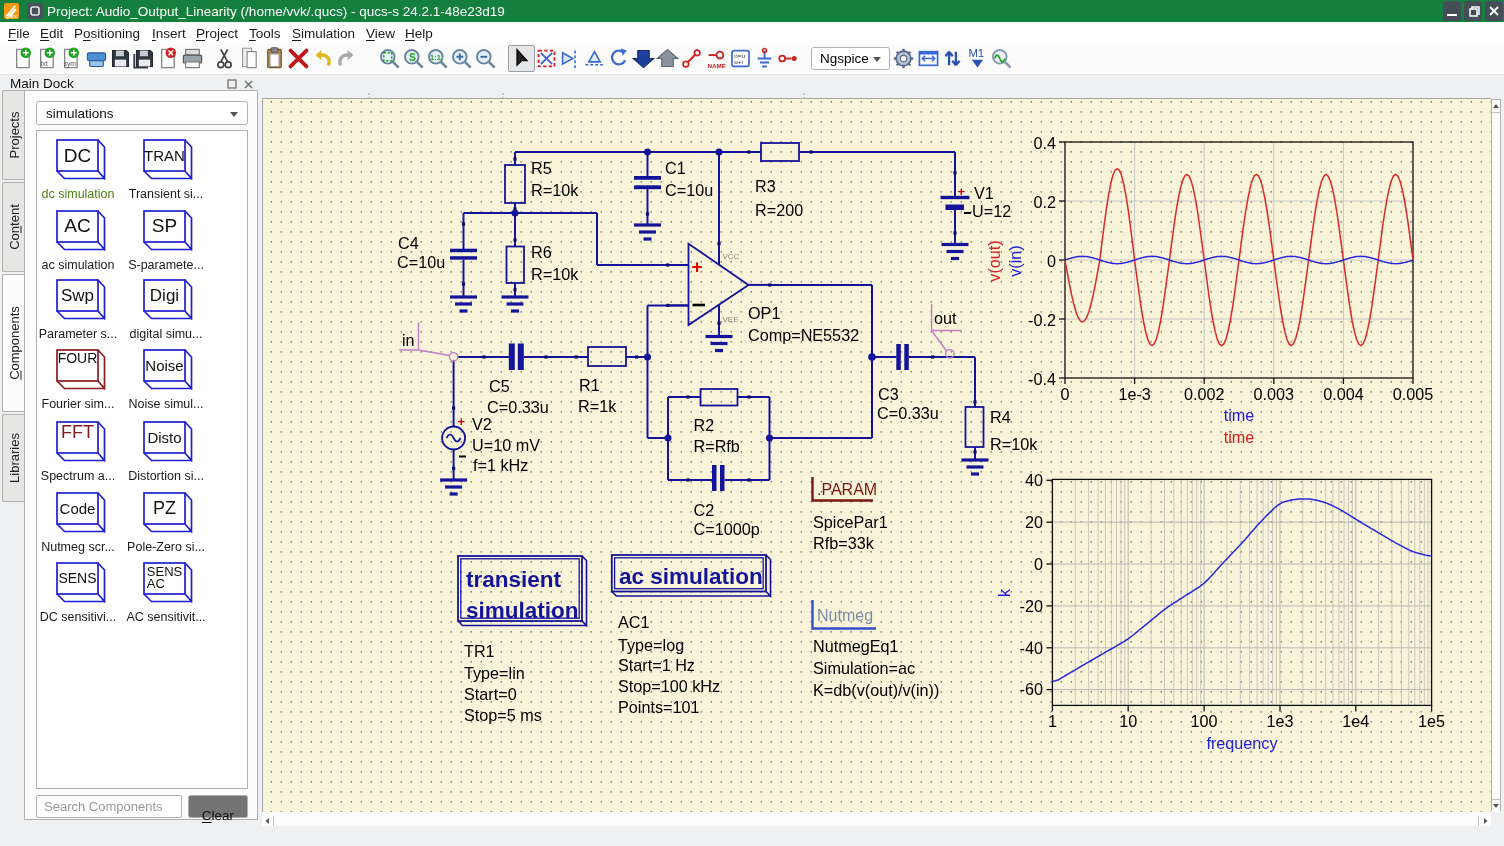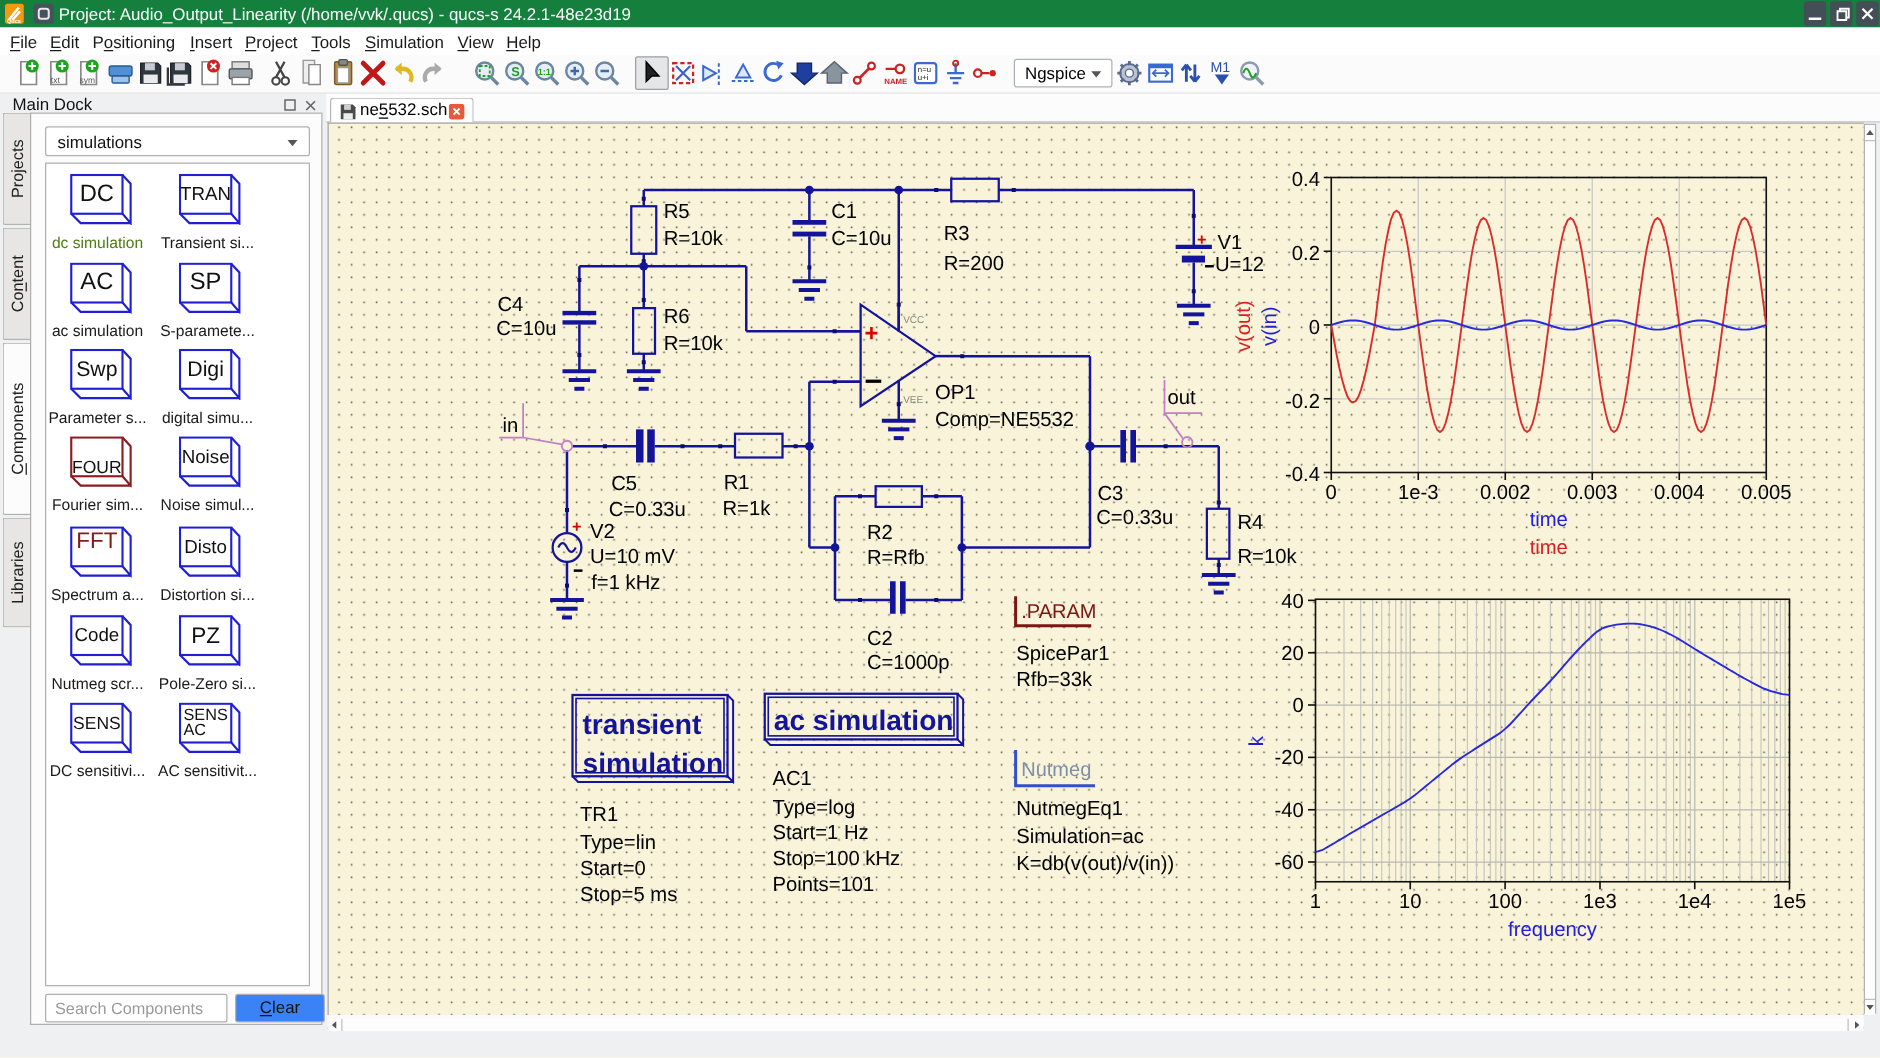--- a/index.html
+++ b/index.html
@@ -16,21 +16,21 @@
 #combo:after { content:""; position:absolute; right:8px; top:9px; border:4px solid transparent; border-top:5px solid #555; }
 #dock { position:absolute; left:0; top:75px; width:259px; height:751px; background:#eff0f1; }
 #dockhead { position:absolute; left:10px; top:1px; font-size:13.5px; color:#111; }
 .vtab { position:absolute; left:2px; width:22px; background:#e8e6e4; border:1px solid #b4b2ae; border-right:none; border-radius:2px 0 0 2px; }
 .vtab div { position:absolute; left:50%; top:50%; transform:translate(-50%,-50%) rotate(-90deg); font-size:13px; color:#222; white-space:nowrap; }
 #dockpanel { position:absolute; left:24px; top:15px; width:234px; height:730px; background:#fcfcfc; border:1px solid #b0b0b0; }
 #combo2 { position:absolute; left:11px; top:10px; width:212px; height:24px; background:#fff; border:1px solid #b0b0b0; border-radius:2.5px; font-size:13.5px; padding:3.5px 0 0 9px; color:#111; }
 #combo2:after { content:""; position:absolute; right:9px; top:10px; border:4.5px solid transparent; border-top:5.5px solid #555; }
 #complist { position:absolute; left:11px; top:39px; width:212px; height:659px; background:#fff; border:1px solid #b0b0b0; overflow:hidden; }
 #searchbox { position:absolute; left:11px; top:704px; width:146px; height:23px; background:#fff; border:1px solid #b0b0b0; border-radius:2px; font-size:13px; color:#9a9a9a; padding:3px 0 0 7px; }
-#clearbtn { position:absolute; left:163px; top:704px; width:72px; height:23px; background:#3b82f6; border:1px solid #b0b0b0; border-radius:2.5px; font-size:13.5px; color:#111; text-align:center; padding-top:2px; }
+#clearbtn { position:absolute; left:163px; top:704px; width:60px; height:23px; background:#737373; border:1px solid #b0b0b0; border-radius:2.5px; font-size:13.5px; color:#111; text-align:center; padding-top:12px; }
 #tabbar { position:absolute; left:261px; top:75px; width:1243px; height:23px; background:#fcfcfc; border-bottom:1px solid #c4c4c4; }
 #tab1 { position:absolute; left:3px; top:3px; width:115px; height:20px; background:#fff; border:1px solid #b8b8b8; border-bottom:none; border-radius:3px 3px 0 0; font-size:13.5px; }
 #canvas { position:absolute; left:261.5px; top:97.5px; width:1229px; height:714px; background:#f8f3d9; border-left:1.5px solid #a5a5a5; border-top:1.5px solid #a5a5a5; }
 #vscroll { position:absolute; left:1490.5px; top:99px; width:10px; height:712px; background:#fff; border:1px solid #b2b2b2; }
 #hscroll { position:absolute; left:261.5px; top:811.5px; width:1229px; height:11.5px; background:#fafafa; border-bottom:1.5px solid #9a9a9a; }
 #statusbar { position:absolute; left:0; top:824px; width:1504px; height:22px; background:#f3f4f5; font-size:14px; color:#111; }
 .wbtn { position:absolute; top:1px; width:18px; height:20px; background:#434e56; border-radius:3px; }
 u { text-decoration-thickness:1px; text-underline-offset:2px; }
 </style></head><body>
 <div id="app">
@@ -288,21 +288,21 @@
             </div></div><div style="position:absolute;left:69px;top:126.5px;width:120px;text-align:center;font-size:12.5px;color:#1a1a1a">S-paramete...</div><div style="position:absolute;left:19px;top:148px;width:50px;height:41px;color:#1f1fd3;stroke:#1f1fd3"><svg width="50" height="41" style="stroke:#1f1fd3">
               <use href="#cube"></use>
             </svg><div style="position:absolute;left:1px;top:1px;width:41px;height:31px;display:flex;align-items:center;justify-content:center;color:#111;font-weight:500">
               <span style="font-size:17px">Swp</span>
             </div></div><div style="position:absolute;left:-19px;top:196px;width:120px;text-align:center;font-size:12.5px;color:#1a1a1a">Parameter s...</div><div style="position:absolute;left:106px;top:148px;width:50px;height:41px;color:#1f1fd3;stroke:#1f1fd3"><svg width="50" height="41" style="stroke:#1f1fd3">
               <use href="#cube"></use>
             </svg><div style="position:absolute;left:1px;top:1px;width:41px;height:31px;display:flex;align-items:center;justify-content:center;color:#111;font-weight:500">
               <span style="font-size:17px">Digi</span>
             </div></div><div style="position:absolute;left:69px;top:196px;width:120px;text-align:center;font-size:12.5px;color:#1a1a1a">digital simu...</div><div style="position:absolute;left:19px;top:218px;width:50px;height:41px;color:#8c1c20;stroke:#8c1c20"><svg width="50" height="41" style="stroke:#8c1c20">
               <use href="#cube"></use>
-            </svg><div style="position:absolute;left:1px;top:1px;width:41px;height:31px;display:flex;align-items:flex-end;justify-content:center;color:#111;font-weight:500">
+            </svg><div style="position:absolute;left:1px;top:1px;width:41px;height:31px;display:flex;align-items:flex-start;justify-content:center;color:#111;font-weight:500">
               <span style="font-size:14px">FOUR</span>
             </div></div><div style="position:absolute;left:-19px;top:266px;width:120px;text-align:center;font-size:12.5px;color:#1a1a1a">Fourier sim...</div><div style="position:absolute;left:106px;top:218px;width:50px;height:41px;color:#1f1fd3;stroke:#1f1fd3"><svg width="50" height="41" style="stroke:#1f1fd3">
               <use href="#cube"></use>
             </svg><div style="position:absolute;left:1px;top:1px;width:41px;height:31px;display:flex;align-items:center;justify-content:center;color:#111;font-weight:500">
               <span style="font-size:15px">Noise</span>
             </div></div><div style="position:absolute;left:69px;top:266px;width:120px;text-align:center;font-size:12.5px;color:#1a1a1a">Noise simul...</div><div style="position:absolute;left:19px;top:290px;width:50px;height:41px;color:#1f1fd3;stroke:#1f1fd3"><svg width="50" height="41" style="stroke:#1f1fd3">
               <use href="#cube"></use>
             </svg><div style="position:absolute;left:1px;top:1px;width:41px;height:31px;display:flex;justify-content:center;color:#7f1d1d;font-weight:500">
               <span style="font-size:18px">FFT</span>
             </div></div><div style="position:absolute;left:-19px;top:338px;width:120px;text-align:center;font-size:12.5px;color:#1a1a1a">Spectrum a...</div><div style="position:absolute;left:106px;top:290px;width:50px;height:41px;color:#1f1fd3;stroke:#1f1fd3"><svg width="50" height="41" style="stroke:#1f1fd3">
@@ -322,34 +322,20 @@
             </svg><div style="position:absolute;left:1px;top:1px;width:41px;height:31px;display:flex;align-items:center;justify-content:center;color:#111;font-weight:500">
               <span style="font-size:14px">SENS</span>
             </div></div><div style="position:absolute;left:-19px;top:478.5px;width:120px;text-align:center;font-size:12.5px;color:#1a1a1a">DC sensitivi...</div><div style="position:absolute;left:106px;top:430.5px;width:50px;height:41px;color:#1f1fd3;stroke:#1f1fd3"><svg width="50" height="41" style="stroke:#1f1fd3">
               <use href="#cube"></use>
             </svg><div style="position:absolute;left:1px;top:1px;width:41px;height:31px;display:flex;align-items:center;justify-content:center;color:#111;font-weight:500">
               <span style="font-size:13px;line-height:12px;display:inline-block">SENS<br>AC</span>
             </div></div><div style="position:absolute;left:69px;top:478.5px;width:120px;text-align:center;font-size:12.5px;color:#1a1a1a">AC sensitivit...</div>
    </div>
    <div id="searchbox">Search Components</div>
    <div id="clearbtn"><u>C</u>lear</div>
-  </div>
- </div>
- <div id="tabbar">
-  <div id="tab1">
-   <svg width="15" height="15" style="position:absolute;left:6px;top:2.5px" viewBox="0 0 14 14">
-          <path d="M1.5,1.5 h9 l2,2 v9 h-11 z" fill="#4a4a4a"></path>
-          <rect x="4" y="1.5" width="5" height="4" fill="#d0d0d0"></rect>
-          <rect x="3.5" y="8" width="7" height="4.5" fill="#ededed"></rect>
-        </svg>
-   <span style="position:absolute;left:23px;top:1px">ne<u>5</u>532.sch</span>
-   <svg width="13" height="13" style="position:absolute;left:94px;top:3.5px">
-          <rect width="12.5" height="12.5" rx="2.5" fill="#e8593c"></rect>
-          <path d="M3.8,3.8 l4.9,4.9 M8.7,3.8 l-4.9,4.9" stroke="#fff" stroke-width="1.5"></path>
-        </svg>
   </div>
  </div>
  <div id="canvas">
   <svg width="1228" height="713" viewBox="263 99 1228 713">
    <defs>
     <pattern id="dots" x="0" y="0" width="10" height="10" patternUnits="userSpaceOnUse">
      <rect x="0.6" y="1.2" width="1.3" height="1.3" fill="#5f5f55"></rect>
     </pattern>
    </defs>
    <rect x="263" y="99" width="1228" height="713" fill="url(#dots)"></rect>

